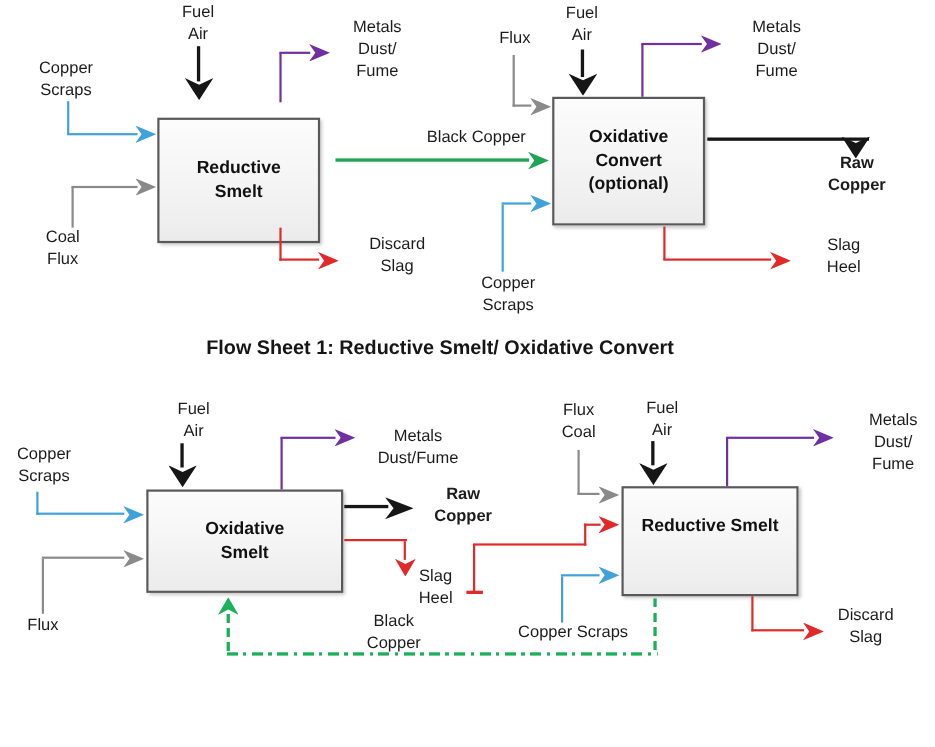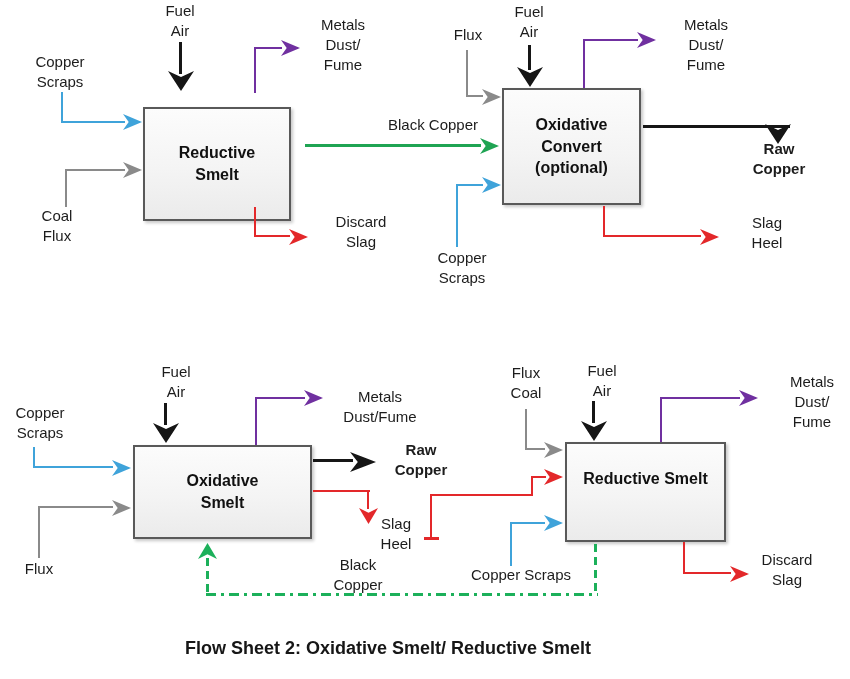--- a/index.html
+++ b/index.html
@@ -88,20 +88,21 @@
 Air</div>
   <div class="lbl" style="left:706px;top:15px;">Metals
 Dust/
 Fume</div>
   <div class="lbl" style="left:462px;top:248px;">Copper
 Scraps</div>
   <div class="lbl bold" style="left:779px;top:139px;">Raw
 Copper</div>
   <div class="lbl" style="left:767px;top:213px;">Slag
 Heel</div>
+  <div class="caption" style="left:400px;top:306px;">Flow Sheet 1: Reductive Smelt/ Oxidative Convert</div>
 
   <div class="v blue" style="left:61px;top:92px;height:30px;"></div>
   <div class="h blue" style="left:61px;top:121px;width:64px;"></div>
   <div class="ah r fblue" style="left:123px;top:114px;"></div>
 
   <div class="v gray" style="left:65px;top:170px;height:37px;"></div>
   <div class="h gray" style="left:65px;top:169px;width:60px;"></div>
   <div class="ah r fgray" style="left:123px;top:162px;"></div>
 
   <div class="v thick black" style="left:179px;top:42px;height:32px;"></div>
@@ -160,21 +161,20 @@
   <div class="lbl" style="left:521px;top:565px;">Copper Scraps</div>
   <div class="lbl" style="left:526px;top:363px;">Flux
 Coal</div>
   <div class="lbl" style="left:602px;top:361px;">Fuel
 Air</div>
   <div class="lbl" style="left:812px;top:372px;">Metals
 Dust/
 Fume</div>
   <div class="lbl" style="left:787px;top:550px;">Discard
 Slag</div>
-  <div class="caption" style="left:388px;top:638px;">Flow Sheet 2: Oxidative Smelt/ Reductive Smelt</div>
 
   <div class="v blue" style="left:33px;top:447px;height:21px;"></div>
   <div class="h blue" style="left:33px;top:466px;width:80px;"></div>
   <div class="ah r fblue" style="left:112px;top:460px;"></div>
 
   <div class="v gray" style="left:38px;top:508px;height:50px;"></div>
   <div class="h gray" style="left:38px;top:506px;width:75px;"></div>
   <div class="ah r fgray" style="left:112px;top:500px;"></div>
 
   <div class="v thick black" style="left:164px;top:403px;height:22px;"></div>

